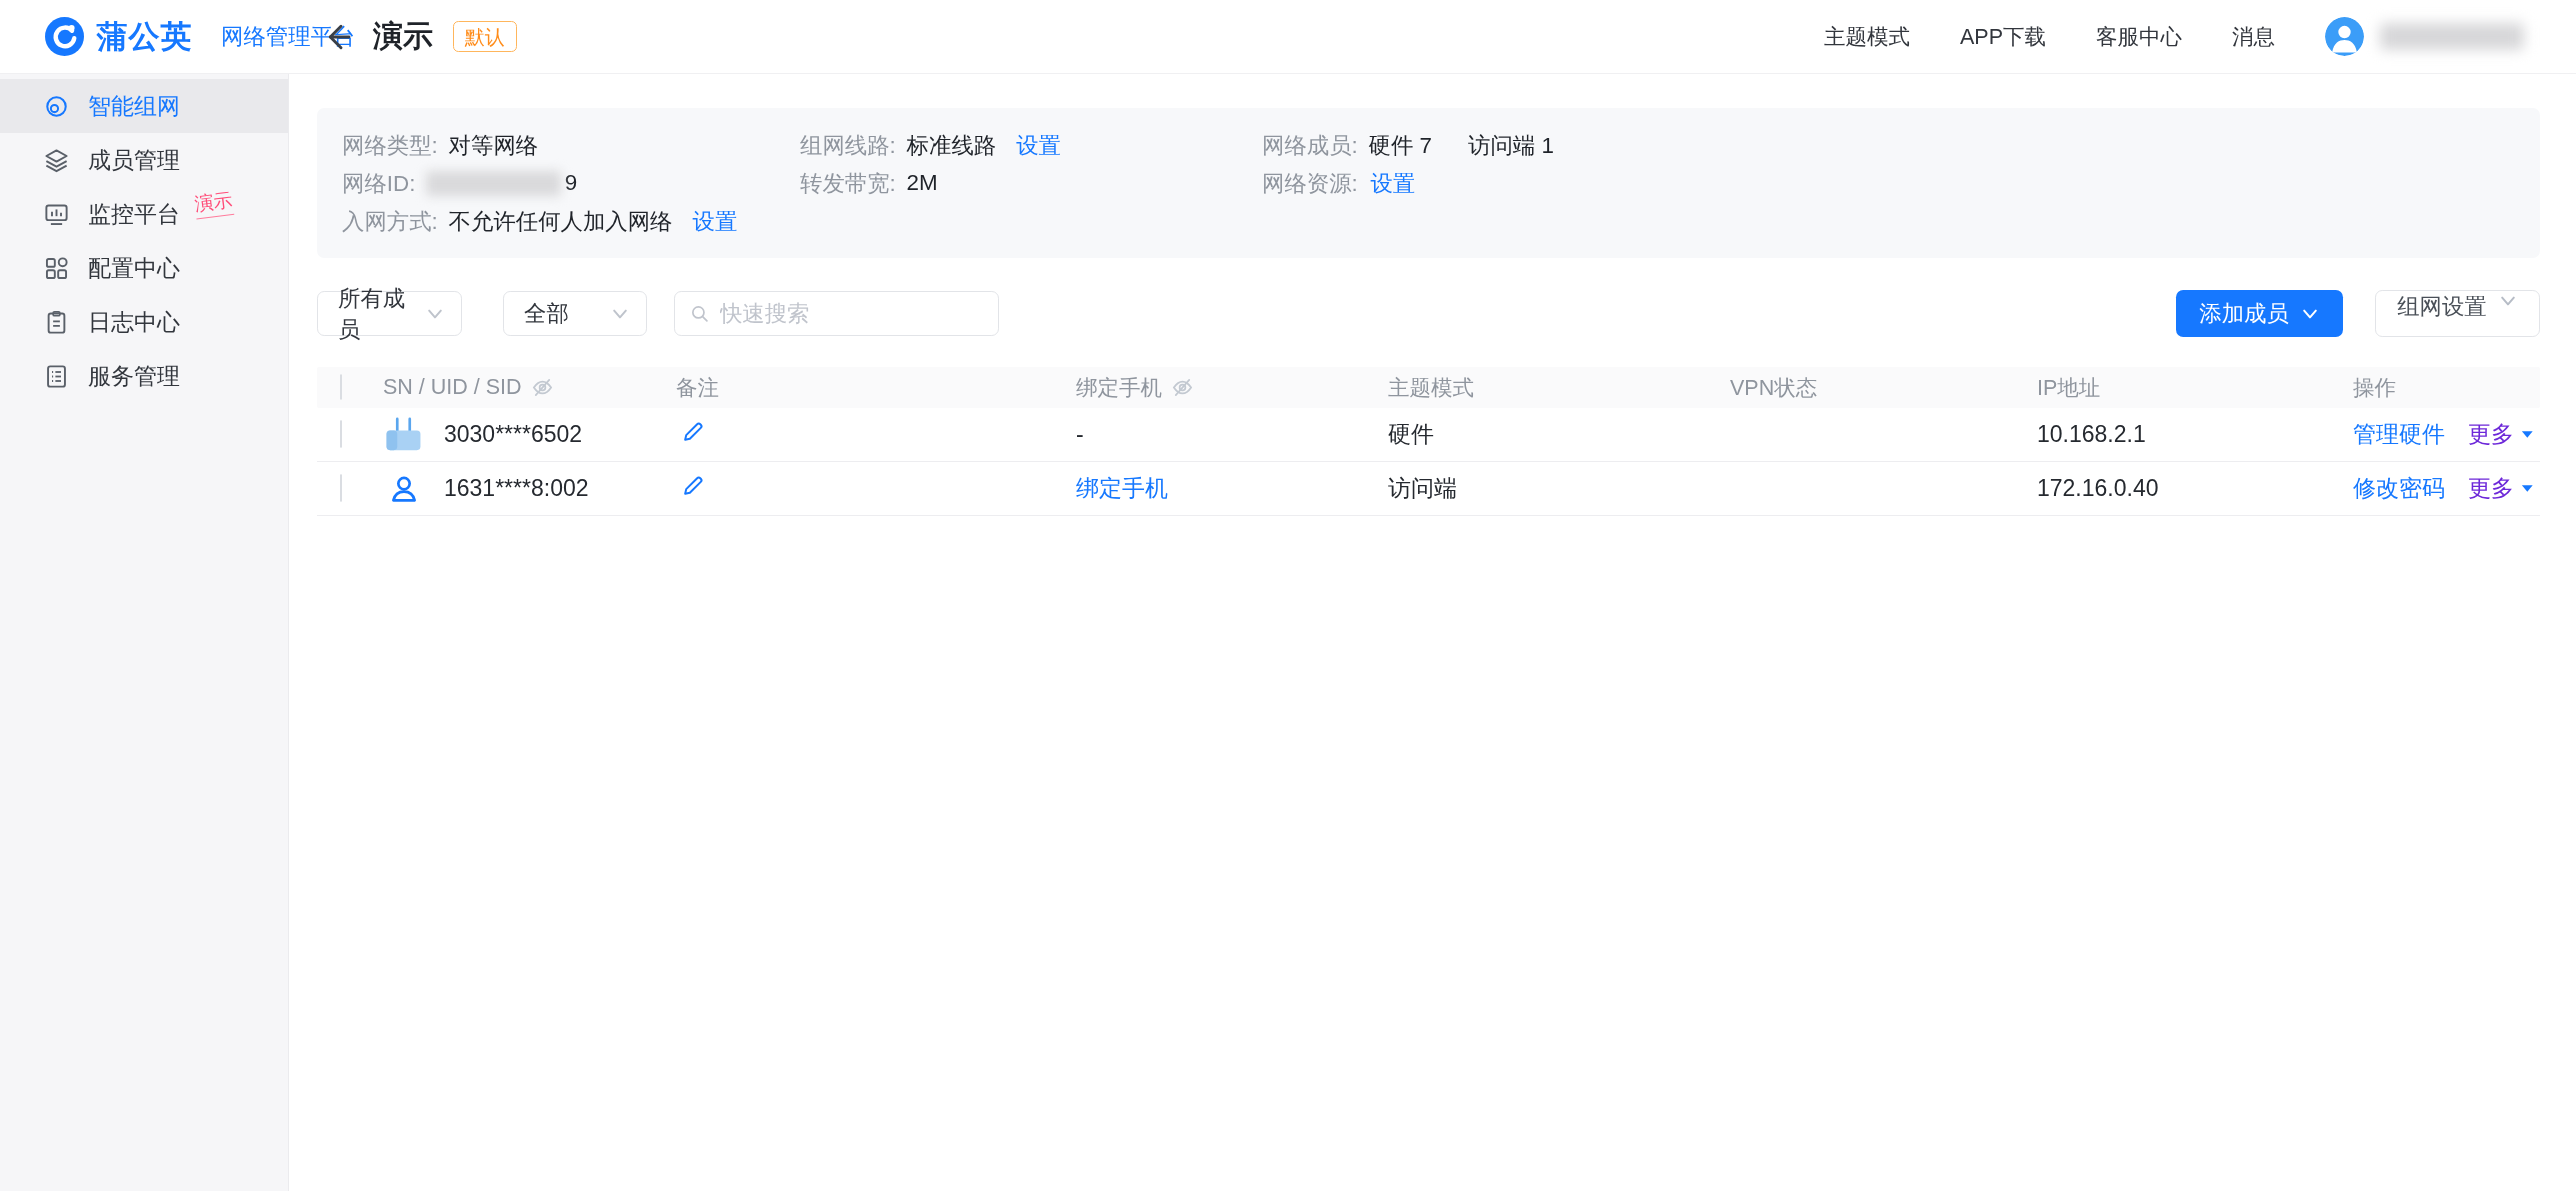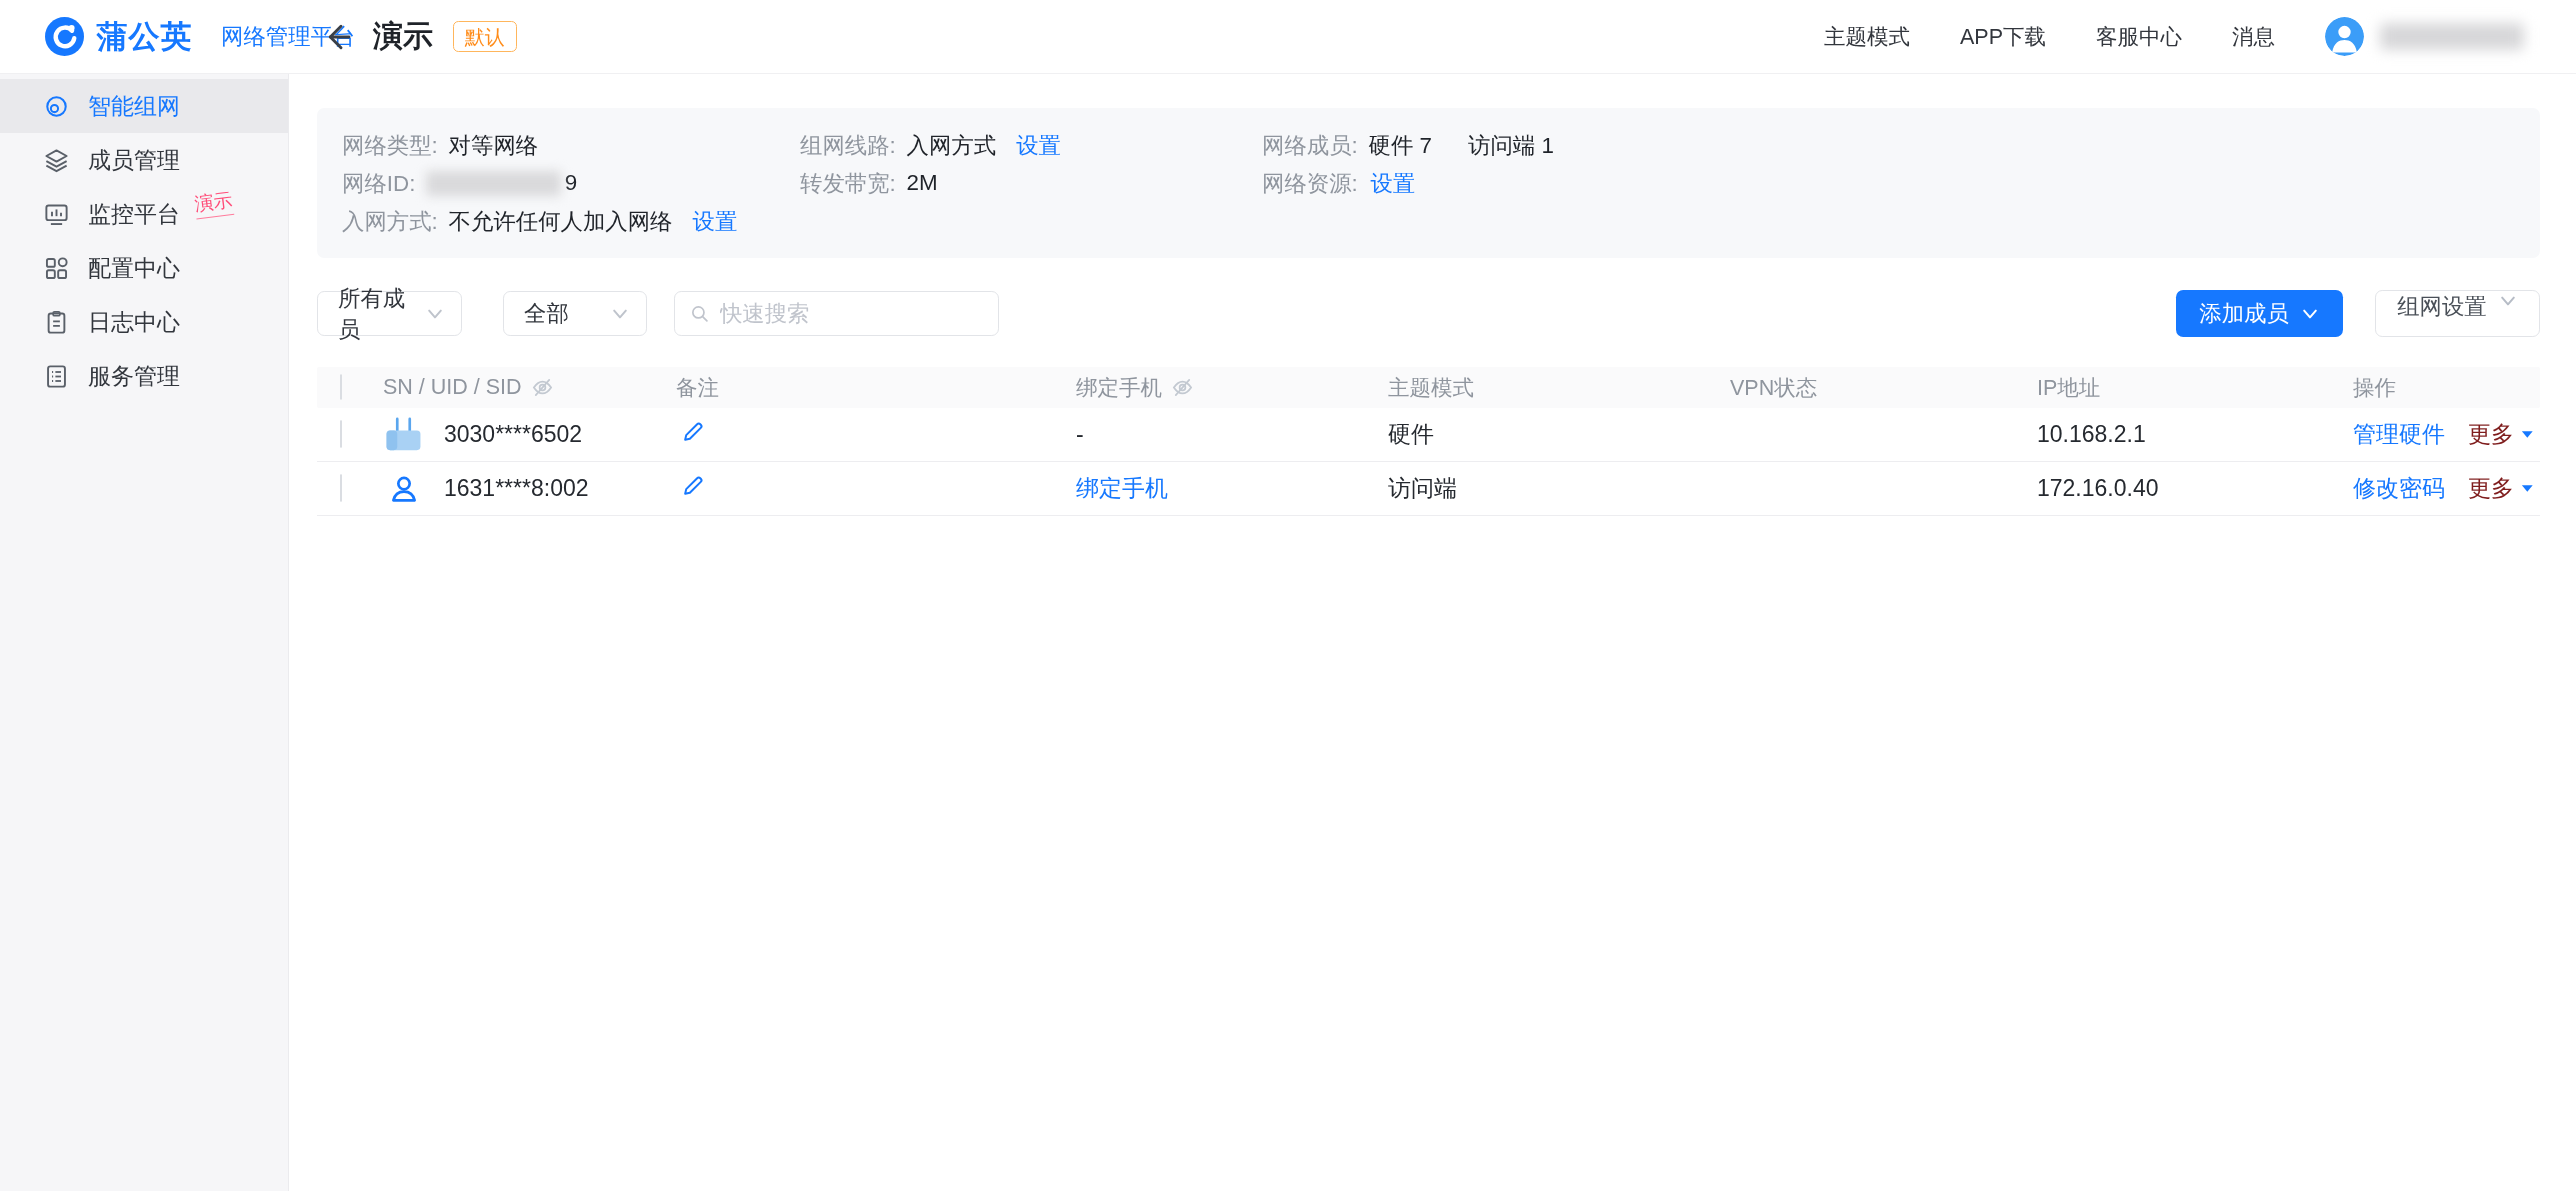--- a/index.html
+++ b/index.html
@@ -86,21 +86,21 @@
     margin-left:23px; cursor:pointer; }
   .sn-cell { display:flex; align-items:center; gap:20px; }
   .sn-ic { width:41px; height:38px; flex:none; }
   .pencil { width:25px; height:25px; color:#1678ff; cursor:pointer; margin-left:5.4px; }
   .link { color:#1678ff; cursor:pointer; }
   .toggle { width:47px; height:26px; border-radius:13.5px; background:#1678ff; position:relative;
     cursor:pointer; }
   .toggle .knob { position:absolute; top:2.7px; right:2.7px; width:20.6px; height:20.6px; border-radius:50%;
     background:#fff; }
   .ops { display:flex; align-items:center; gap:23px; }
-  .more { display:flex; align-items:center; gap:7.2px; color:#7f1d1d; cursor:pointer; }
+  .more { display:flex; align-items:center; gap:7.2px; color:#6d28d9; cursor:pointer; }
   .caret { width:12.6px; height:9px; }
 </style>
 </head>
 <body>
 
 <svg width="0" height="0" style="position:absolute">
   <defs>
     <g id="chev-down">
         <polyline points="5,8 12,16 19,8" fill="none" stroke="currentColor" stroke-width="2.4" stroke-linecap="round" stroke-linejoin="round"></polyline>
       </g>
@@ -233,21 +233,21 @@
 
   <div class="main">
 
     <div class="info-panel">
       <div class="kv" style="grid-column:1;grid-row:1;">
         <span class="k">网络类型:</span>
         <span class="v">对等网络</span>
       </div>
       <div class="kv" style="grid-column:2;grid-row:1;">
         <span class="k">组网线路:</span>
-        <span class="v">入网方式</span>
+        <span class="v">标准线路</span>
         <span class="lnk">设置</span>
       </div>
       <div class="kv" style="grid-column:3;grid-row:1;">
         <span class="k">网络成员:</span>
         <span class="v">硬件 7</span>
         <span class="v2">访问端 1</span>
       </div>
       <div class="kv" style="grid-column:1;grid-row:2;">
         <span class="k">网络ID:</span>
         <span class="id-blur"></span>

